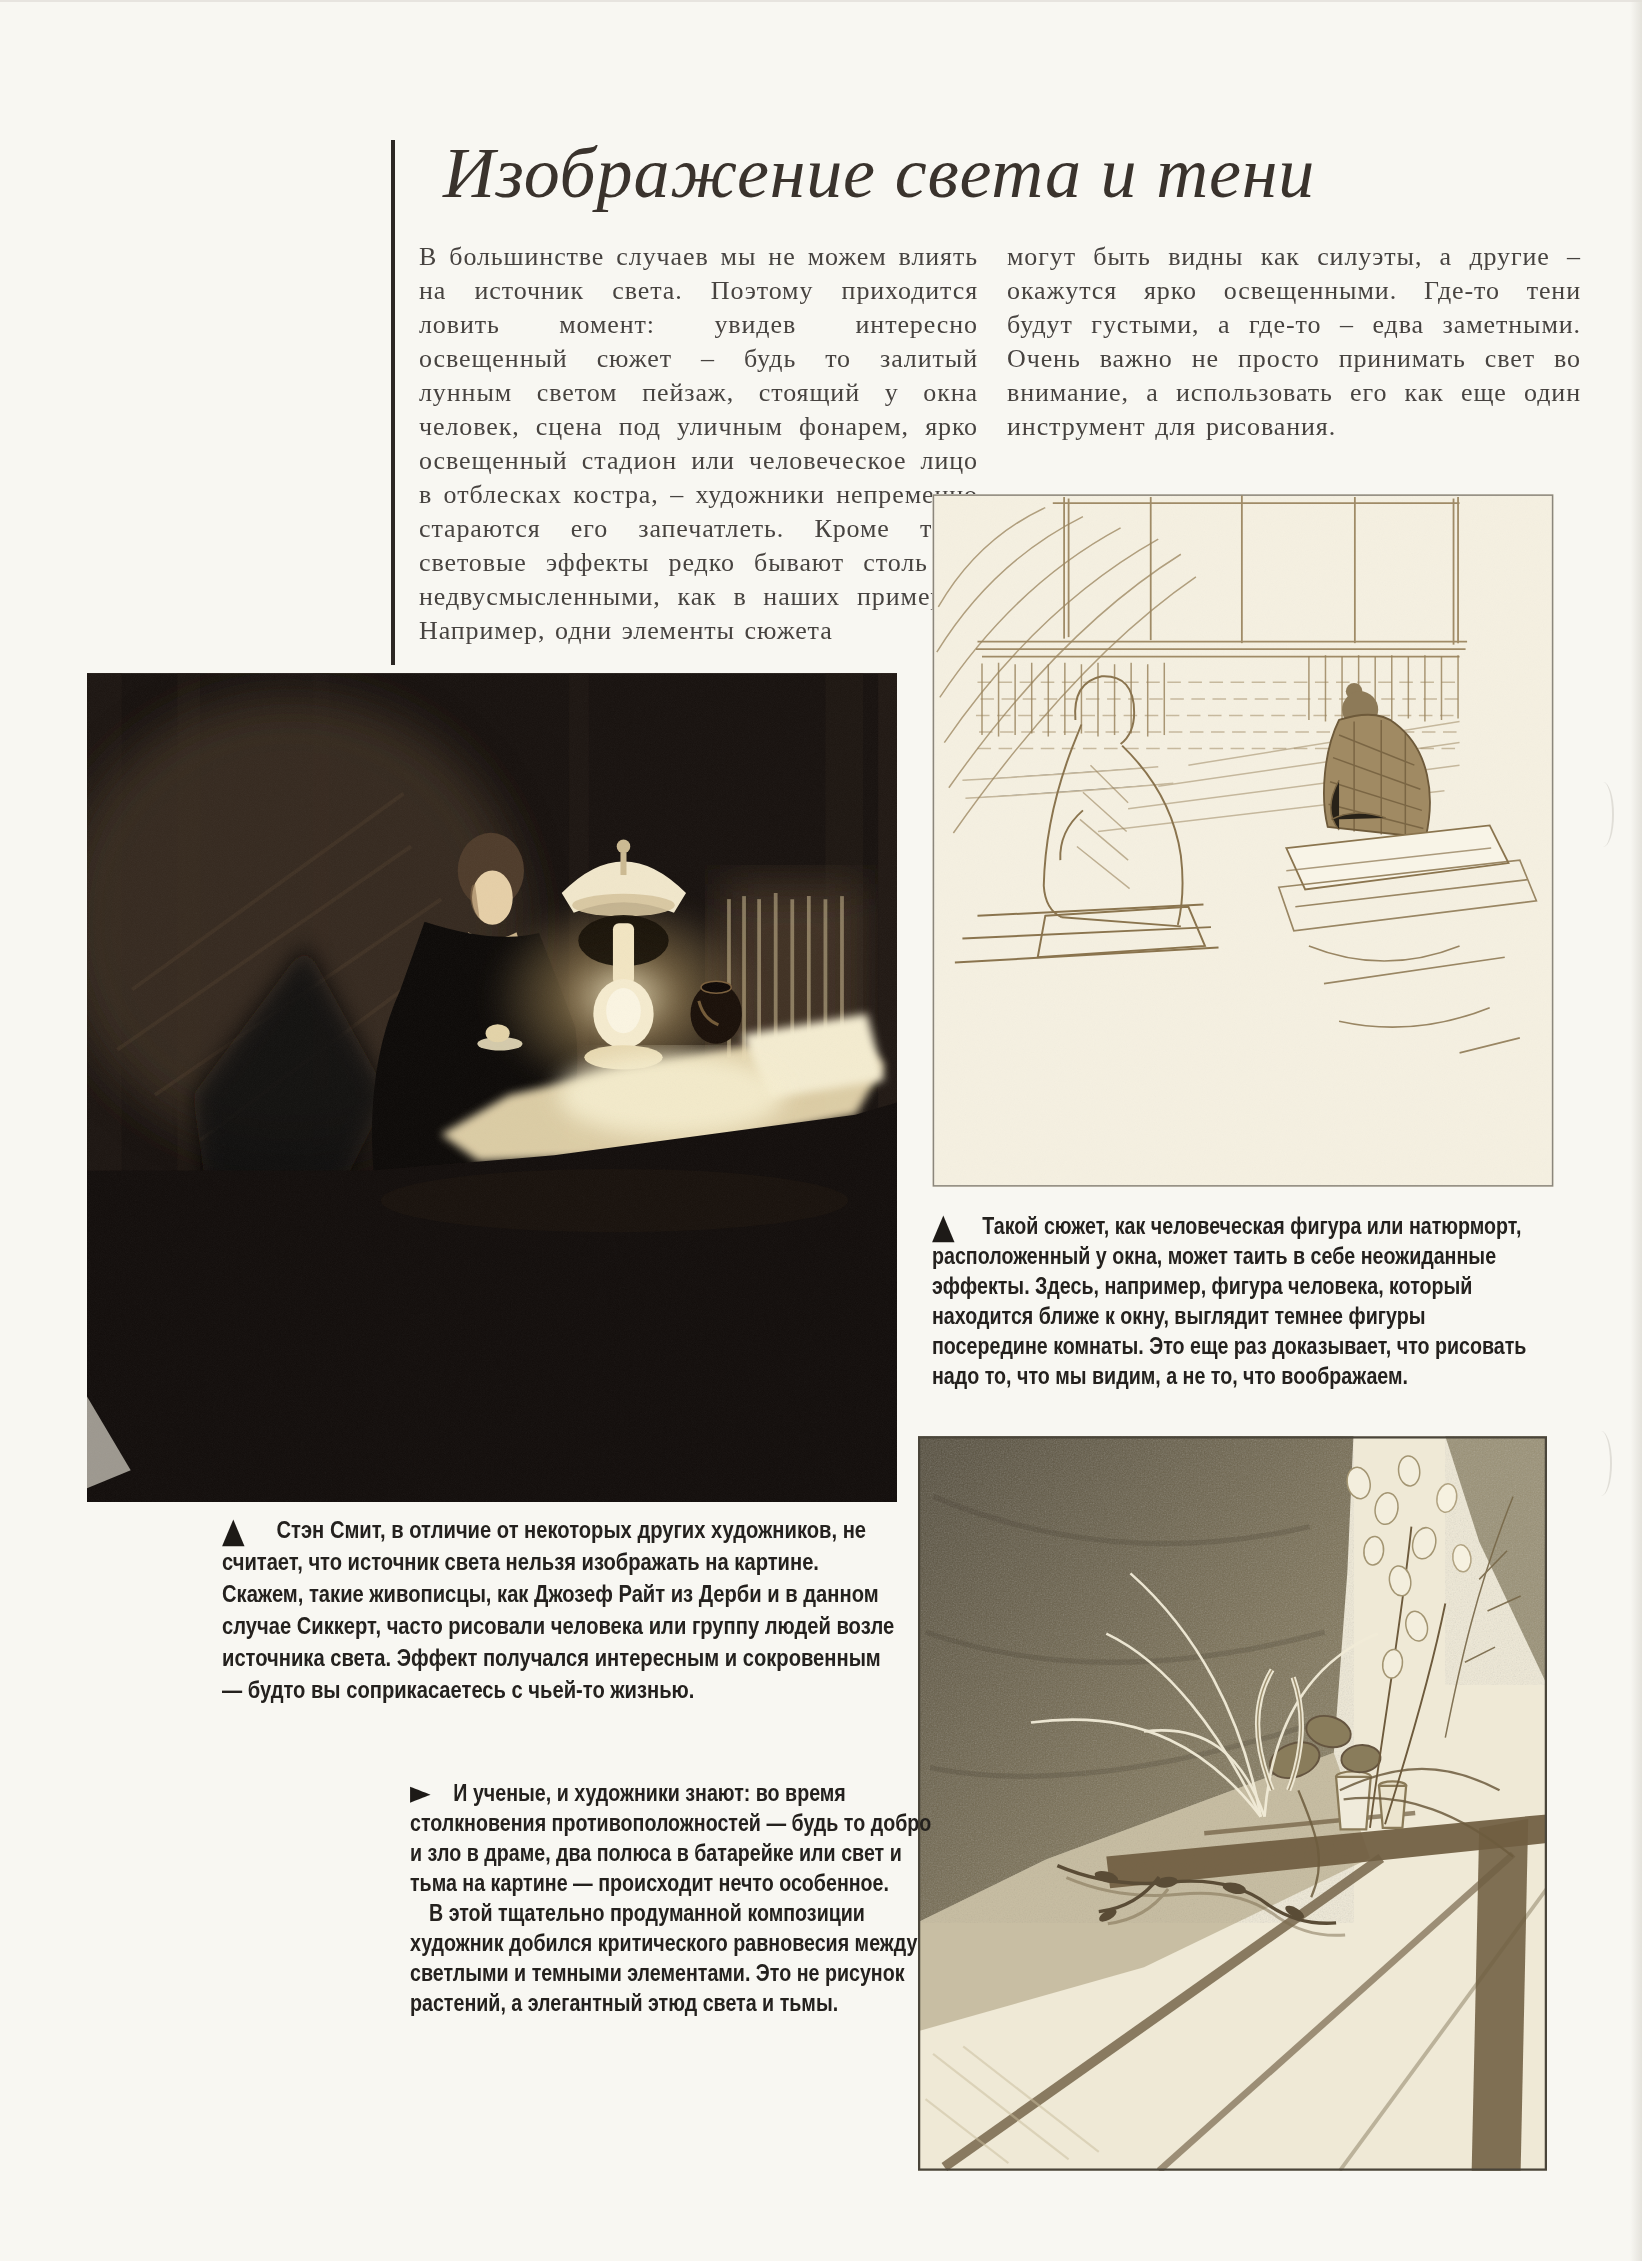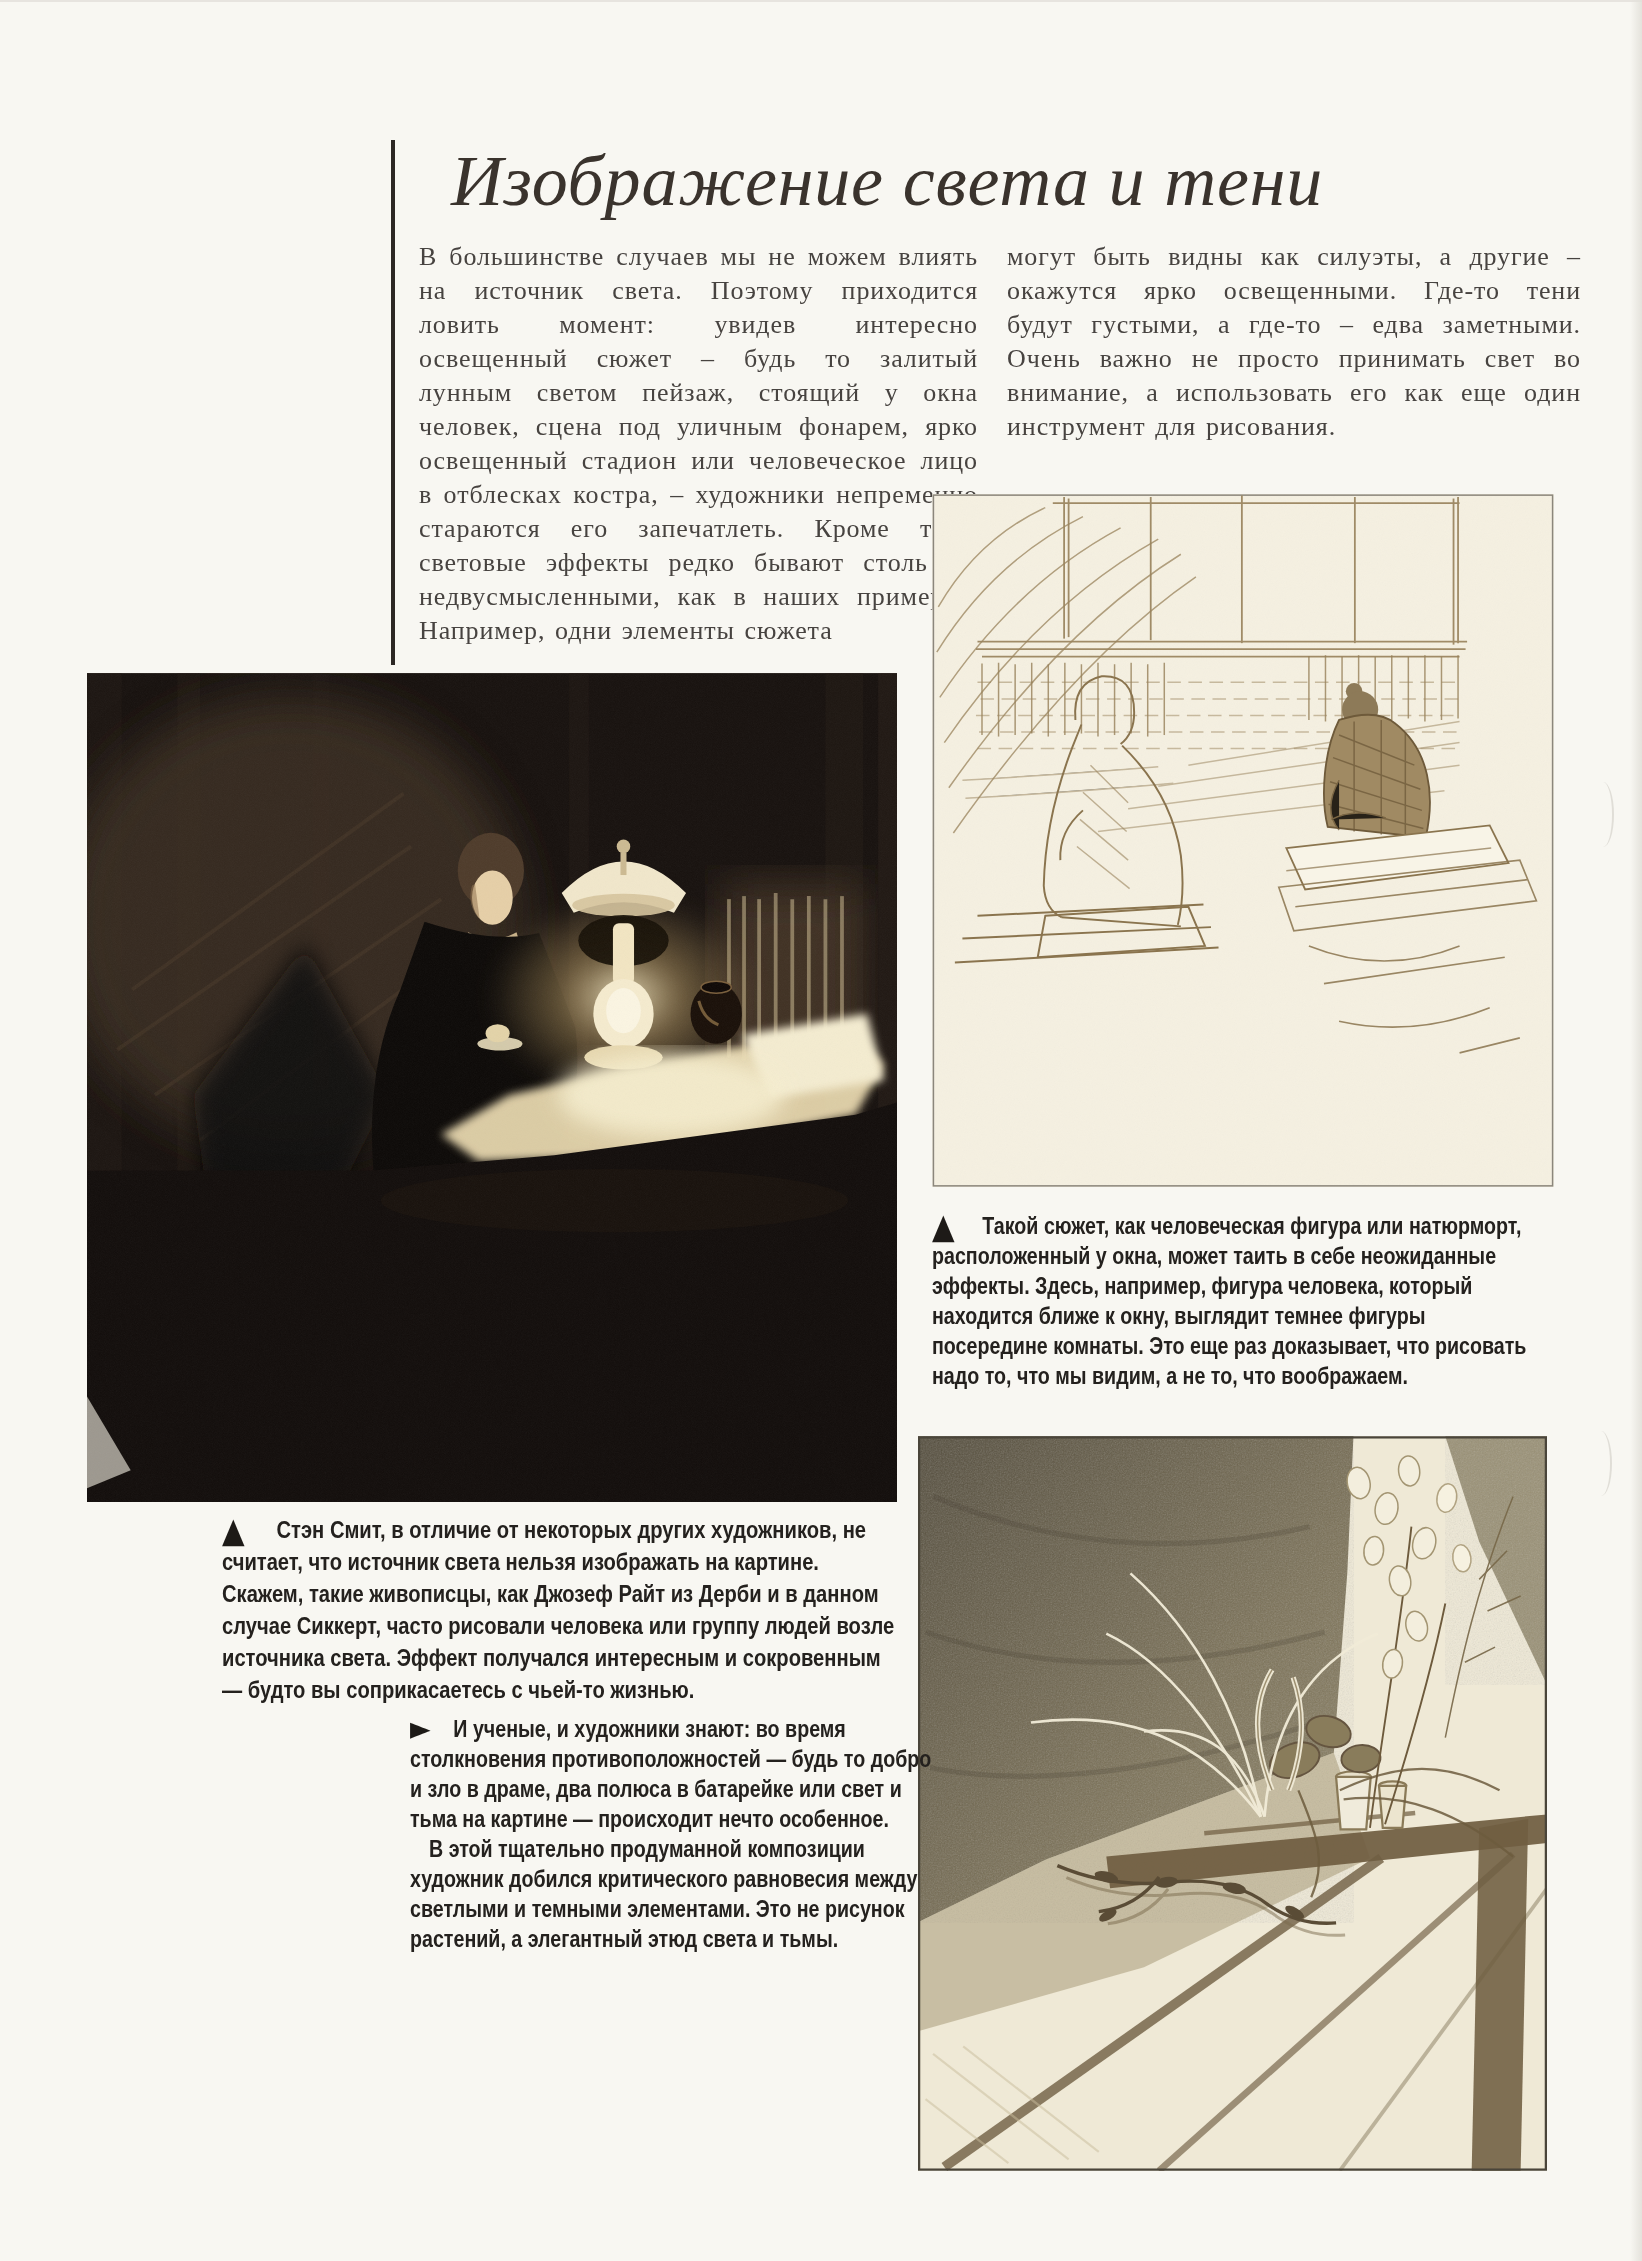--- a/index.html
+++ b/index.html
@@ -12,21 +12,21 @@
   .right-strip{position:absolute;right:0;top:0;width:12px;height:100%;
     background:linear-gradient(to left,#e2e0d9,rgba(248,247,242,0));opacity:.9}
   .curl{position:absolute;width:19.6px;height:65px;border-right:2.3px solid #c9c6be;
     border-radius:0 50% 50% 0/0 50% 50% 0;opacity:.5}
   #curl1{left:1592px;top:782px}
   #curl2{left:1590px;top:1431px}
 
   .rule{position:absolute;left:391px;top:140px;width:3.8px;height:525px;background:#2c2824}
 
   .title{
-    position:absolute;left:443px;top:134px;margin:8px;
+    position:absolute;left:443px;top:134px;margin:0;
     font:italic 400 72px/1.1 "Liberation Serif",serif;
     color:#3a332d;letter-spacing:0.8px;white-space:nowrap;
   }
 
   .col{
     position:absolute;top:240px;margin:0;
     font-size:26px;line-height:34px;text-align:justify;
     letter-spacing:0.9px;word-spacing:2.3px;color:#474340;
   }
   .colL{left:419px;width:559px}
@@ -40,21 +40,21 @@
 
   .caption{position:absolute;color:#24211e;font-family:"Liberation Sans",sans-serif;font-weight:700}
   .cond{transform:scaleX(.84);transform-origin:0 0;width:119%}
   .caption p{margin:0}
   .marker{font-family:"DejaVu Sans",sans-serif;font-weight:400;color:#1d1a17;
     display:inline-block;vertical-align:-3.8px;line-height:0}
   .cap-sketch{left:932px;top:1211px;width:603px;font-size:23.4px;line-height:30px}
   .cap-sketch .marker{font-size:35px;margin-right:33px}
   .cap-painting{left:222px;top:1514px;width:684px;font-size:24px;line-height:32px}
   .cap-painting .marker{font-size:35px;margin-right:38px}
-  .cap-plant{left:410px;top:1714px;width:532px;font-size:23.4px;line-height:30px}
+  .cap-plant{left:410px;top:1778px;width:532px;font-size:23.4px;line-height:30px}
   .cap-plant .marker{font-size:32px;margin-right:27px;vertical-align:-1.5px}
   .cap-plant .p2{text-indent:22.6px}
 </style>
 </head>
 <body>
 
 <div id="page">
   <div class="top-edge"></div>
   <div class="right-strip"></div>
   <div class="curl" id="curl1"></div>

